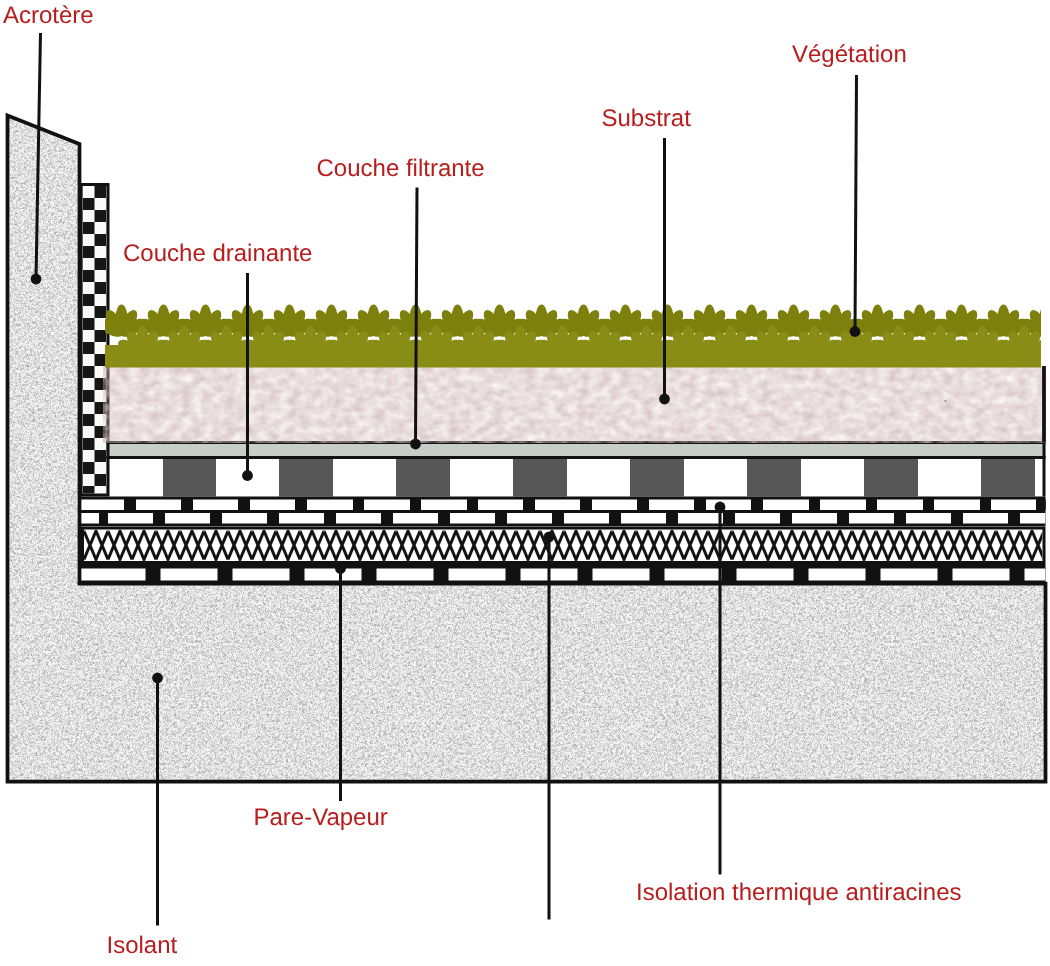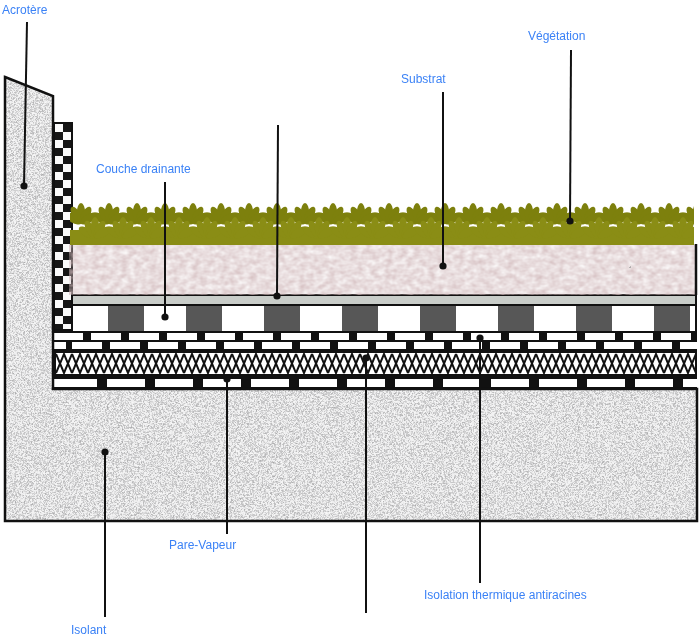--- a/index.html
+++ b/index.html
@@ -1,20 +1,20 @@
 <!DOCTYPE html>
 <html><head>
 <meta charset="utf-8">
 <style>
   html,body{margin:0;padding:0;background:#fff;}
   .canvas{
     position:relative;width:700px;height:644px;background:#ffffff;overflow:hidden;
     font-family:"Liberation Sans","DejaVu Sans",sans-serif;color:#111;
   }
-  .lab{position:absolute;font-size:12px;line-height:19px;white-space:nowrap;color:#3b82f6;}
+  .lab{position:absolute;font-size:16px;line-height:19px;white-space:nowrap;color:#b91c1c;}
   .layer{position:absolute;box-sizing:border-box;}
 
   
   #filter-band{
     left:67px;top:294px;width:630px;height:12px;background:#c9cdc9;
     border-top:2px solid #111;border-bottom:2px solid #111;border-right:2px solid #111;
   }
   
   #drainage{
     left:73px;top:306px;width:624px;height:25px;background-color:#fff;
@@ -165,18 +165,19 @@
         <circle cx="227" cy="379" r="3.6"></circle>
       <circle cx="105" cy="452" r="3.6"></circle>
         <circle cx="366" cy="358" r="3.6"></circle>
       <circle cx="480" cy="338" r="3.6"></circle>
     </g>
   </svg>
 
   <div class="lab" style="left:2px;top:1px">Acrotère</div>
   <div class="lab" style="left:528px;top:27px">Végétation</div>
   <div class="lab" style="left:401px;top:70px">Substrat</div>
-  <div class="lab" style="left:96px;top:160px">Couche drainante</div>
+  <div class="lab" style="left:211px;top:103px">Couche filtrante</div>
+  <div class="lab" style="left:82px;top:160px">Couche drainante</div>
   <div class="lab" style="left:169px;top:536px">Pare-Vapeur</div>
   <div class="lab" style="left:71px;top:621px">Isolant</div>
   <div class="lab" style="left:424px;top:586px">Isolation thermique antiracines</div>
 
 </div>
 
 </body></html>

